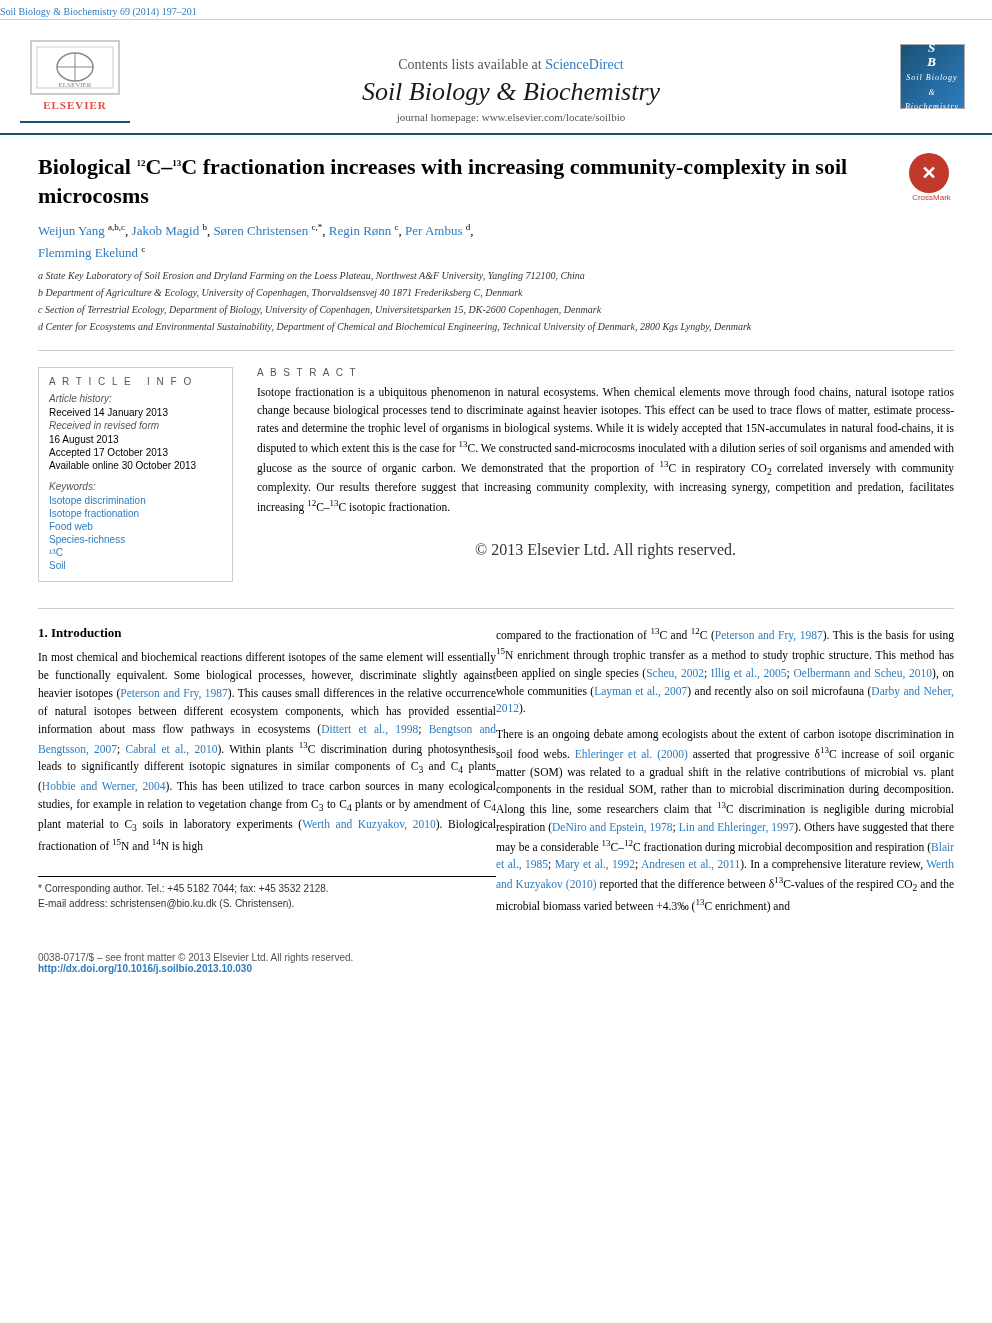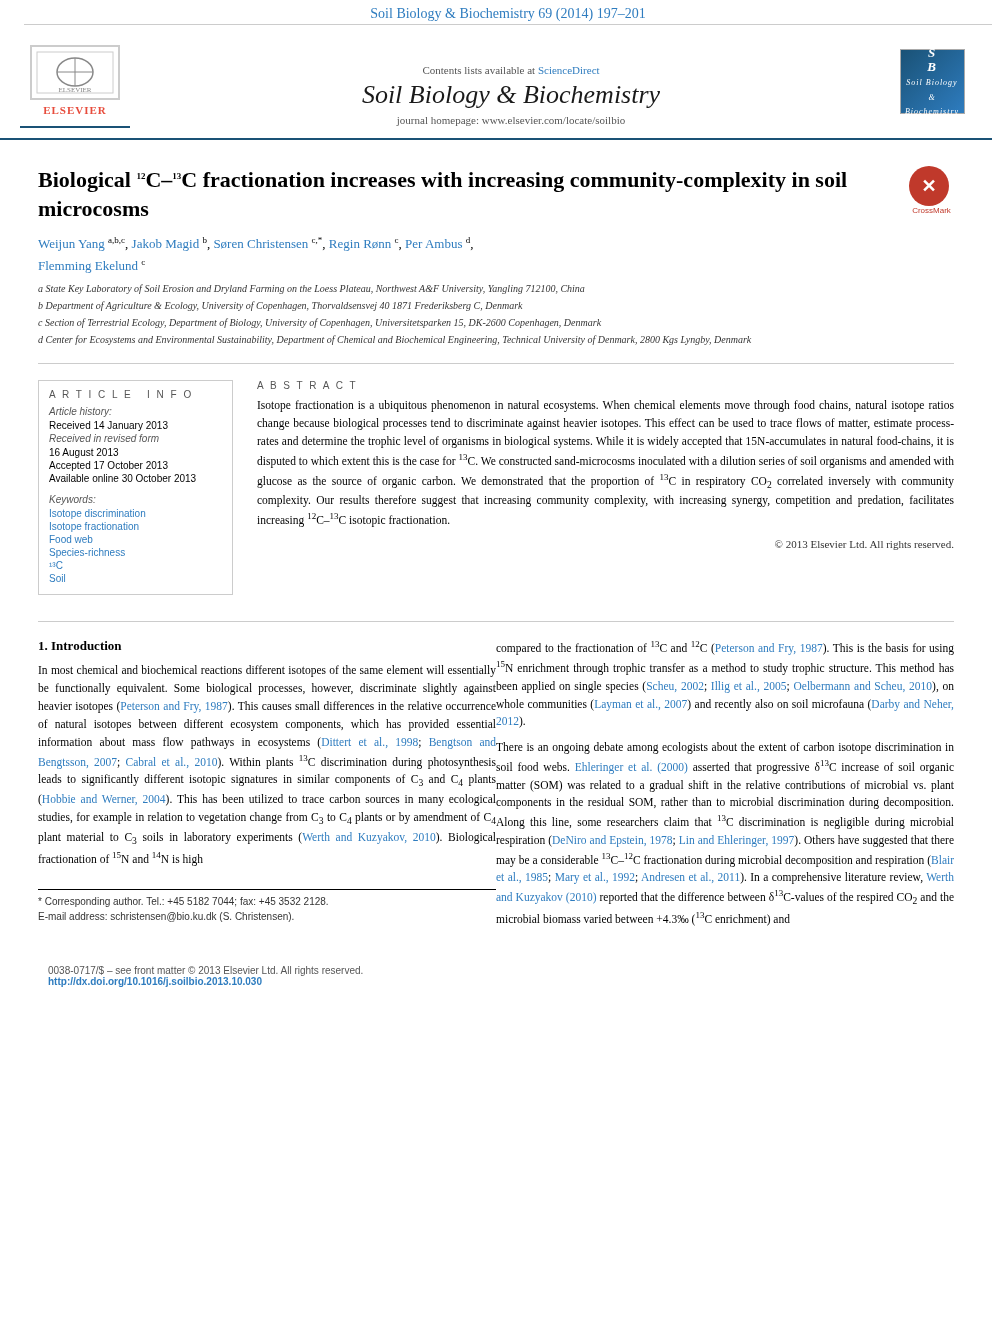--- a/index.html
+++ b/index.html
@@ -8,26 +8,24 @@
       font-family: 'Times New Roman', Times, serif;
       font-size: 12px;
       color: #000;
       width: 992px;
       min-height: 1323px;
     }
 
     
     .top-bar {
       background: #fff;
-      text-align: center;
       padding: 6px 0 2px 0;
-      font-size: 14px;
+      font-size: 10px;
       color: #2e7cbf;
       border-bottom: 1px solid #ccc;
-      margin-left: 24px;
     }
 
     
     .journal-header {
       display: flex;
       align-items: center;
       padding: 10px 20px;
       border-bottom: 2px solid #1a5276;
     }
     .journal-header .elsevier-logo {
@@ -51,21 +49,21 @@
       font-size: 11px;
       color: #e74c3c;
       font-weight: bold;
       letter-spacing: 1px;
     }
     .journal-center {
       flex: 1;
       text-align: center;
     }
     .contents-available {
-      font-size: 11px;
+      font-size: 14px;
       color: #555;
       margin-bottom: 4px;
       margin-top: 26px;
     }
     .contents-available a {
       color: #2e7cbf;
       text-decoration: none;
     }
     .journal-title {
       font-size: 26px;
@@ -95,21 +93,21 @@
       font-size: 9px;
       font-weight: bold;
       text-align: center;
       border: 1px solid #aaa;
       font-style: italic;
       letter-spacing: 1px;
     }
 
     
     .article-content {
-      padding: 26px 38px 18px 38px;
+      padding: 18px 38px 18px 38px;
     }
 
     
     .article-title-section {
       display: flex;
       align-items: flex-start;
       justify-content: space-between;
       margin-bottom: 10px;
     }
     .article-title {
@@ -208,24 +206,24 @@
       margin-bottom: 2px;
       font-family: Arial, sans-serif;
     }
     .abstract-text {
       font-size: 11.5px;
       line-height: 1.55;
       text-align: justify;
       margin-bottom: 8px;
     }
     .copyright {
-      font-size: 11px;
-      text-align: right;
+      font-size: 16px;
+      text-align: center;
       color: #333;
-      margin-top: 8px;
+      margin-top: 24px;
     }
 
     
     .section-divider {
       border: none;
       border-top: 1px solid #ccc;
       margin: 16px 0;
     }
 
     
@@ -263,21 +261,21 @@
       padding-top: 6px;
       font-size: 10px;
       color: #333;
       font-family: Arial, sans-serif;
     }
     .footnote-item { margin-bottom: 4px; }
 
     
     .bottom-bar {
       margin-top: 10px;
-      padding: 0 38px 10px 48px;
+      padding: 0 38px 10px 38px;
       font-size: 10px;
       color: #555;
       font-family: Arial, sans-serif;
     }
     .bottom-bar a { color: #2e7cbf; text-decoration: none; font-weight: bold; }
   </style>
 </head>
 <body>
 
 <div class="top-bar">

